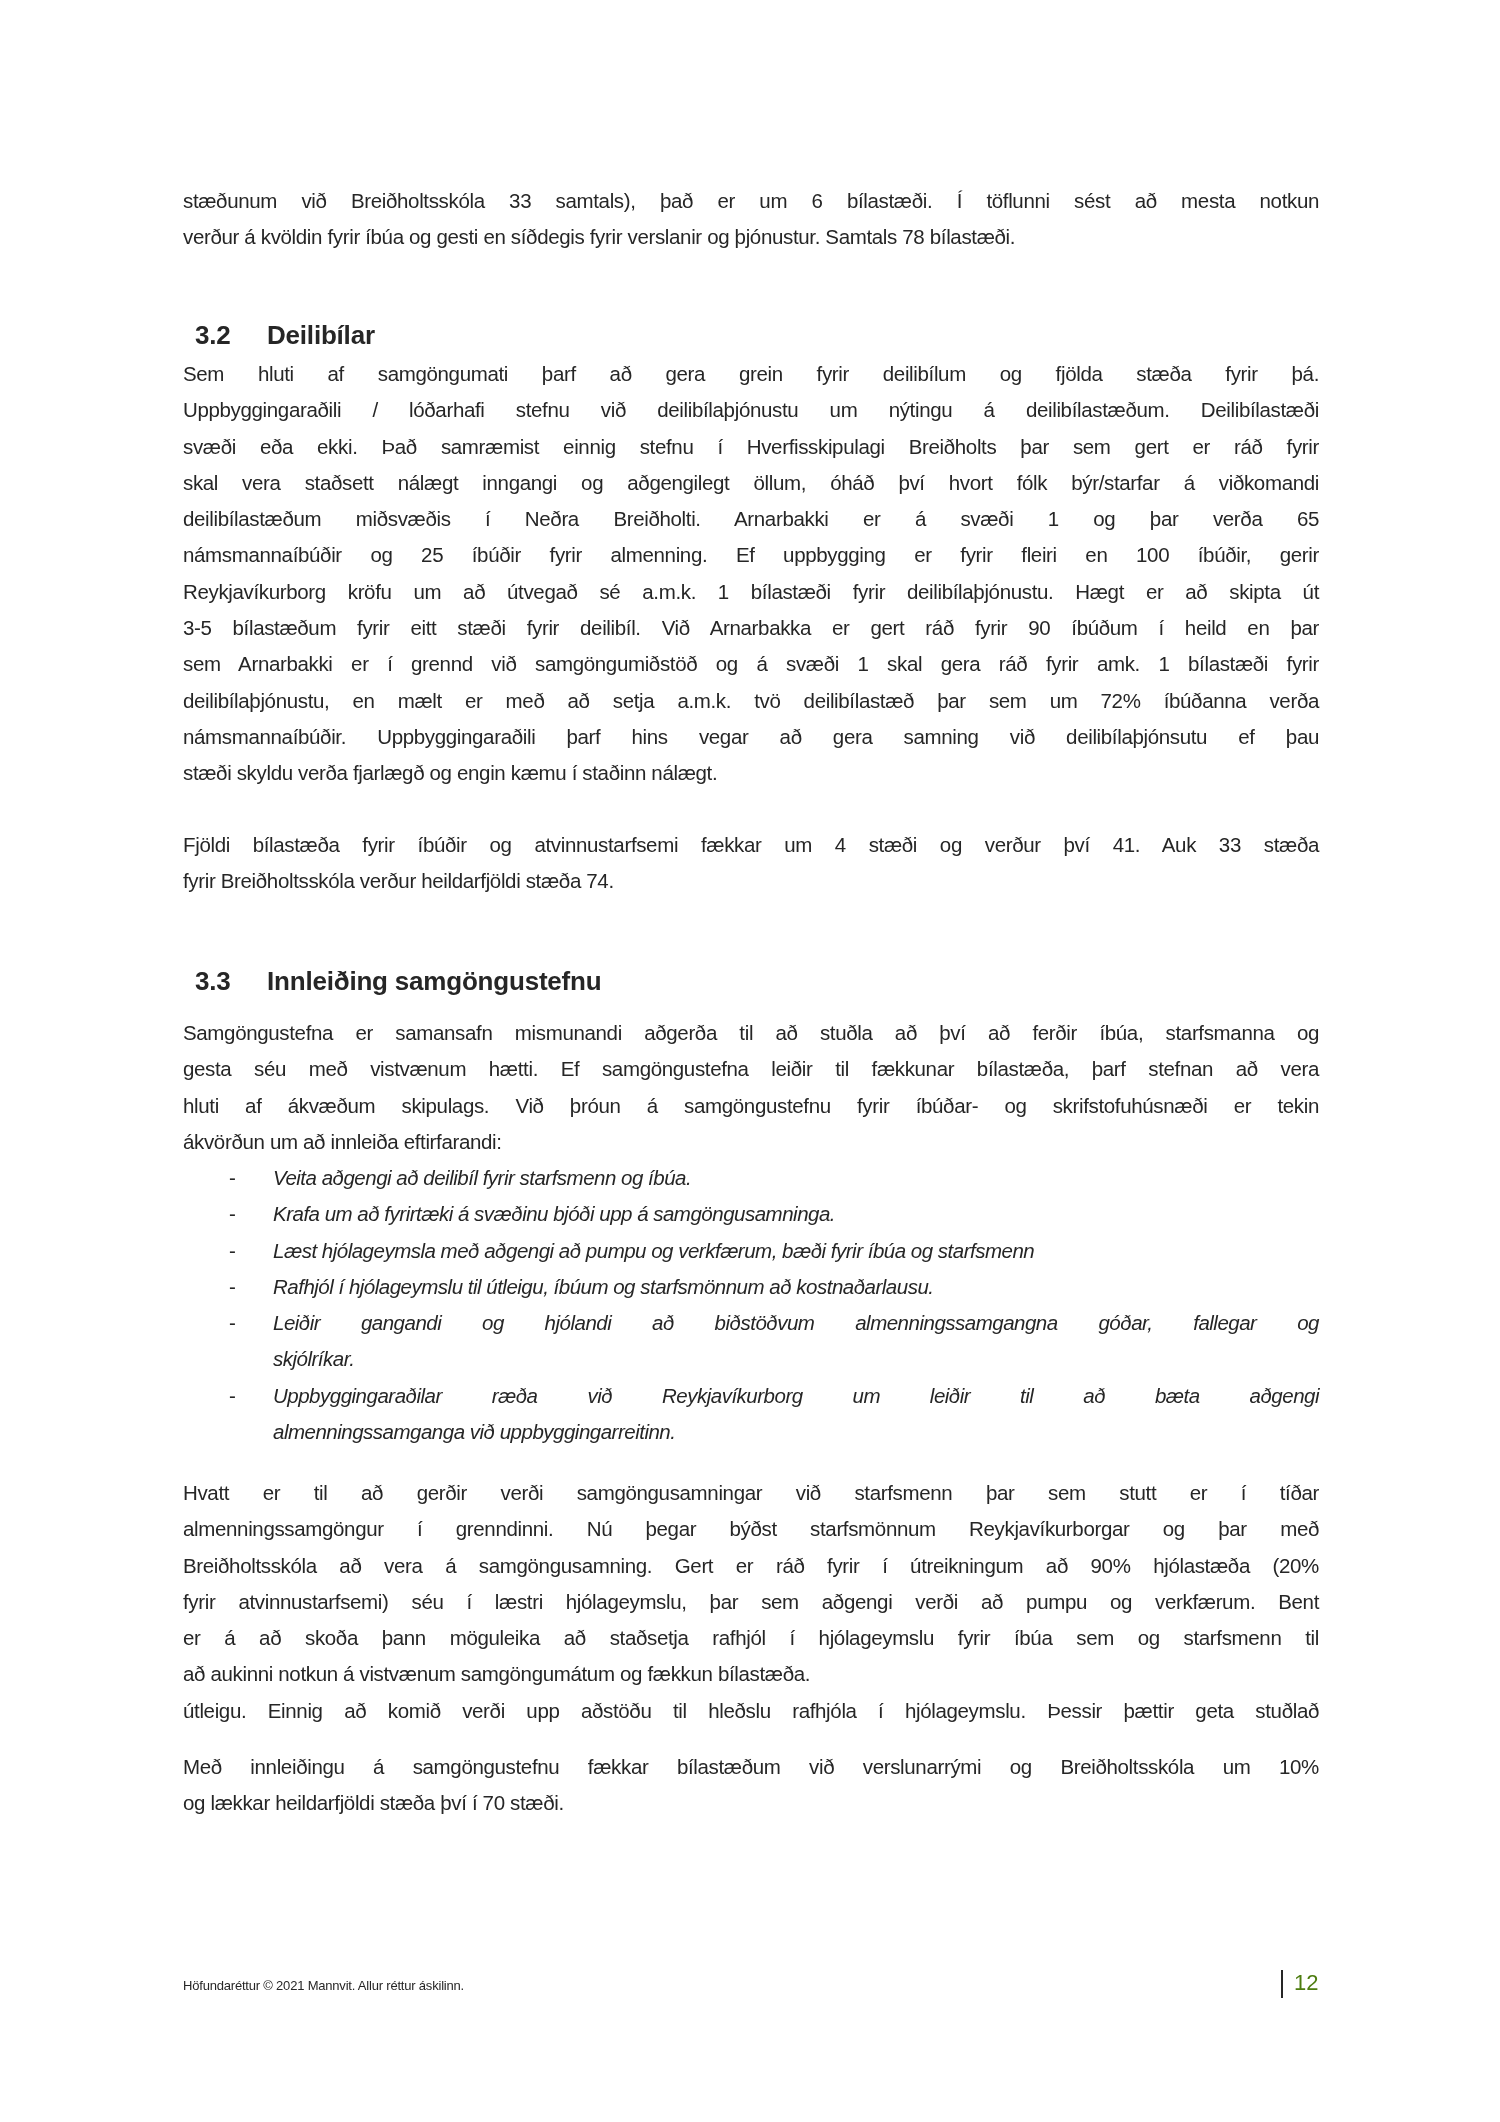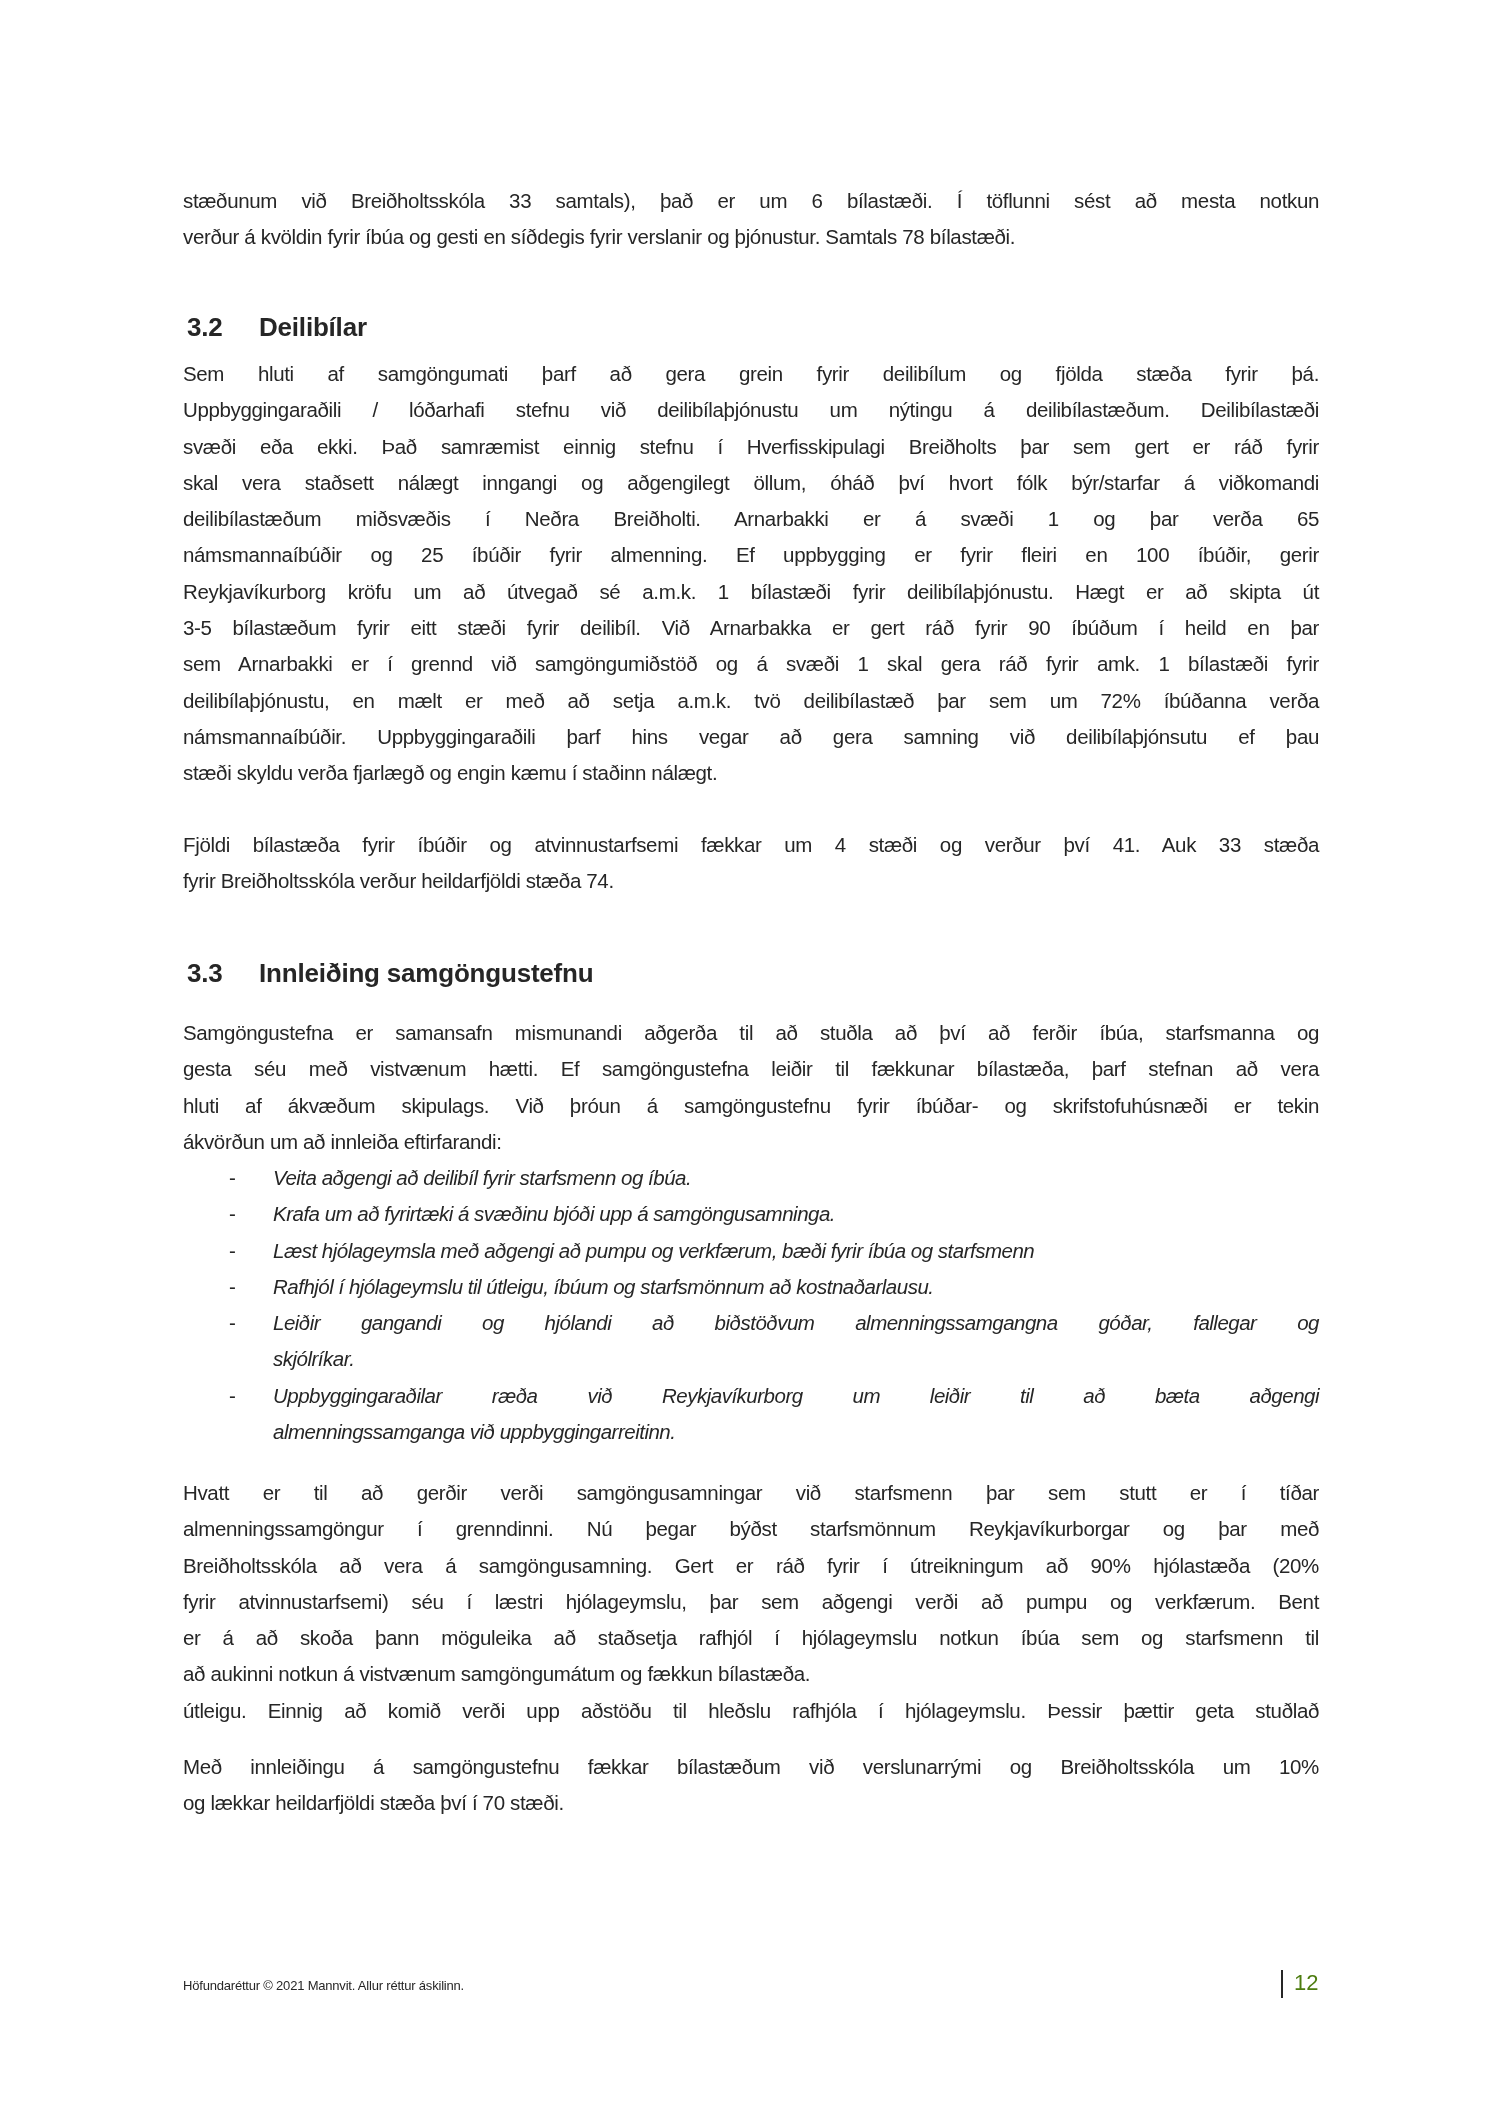--- a/index.html
+++ b/index.html
@@ -4,21 +4,21 @@
 <style>
   html, body { margin: 0; padding: 0; background: #ffffff; }
   body { width: 1500px; height: 2122px; position: relative; overflow: hidden;
          font-family: "Liberation Sans", sans-serif; color: #262626; }
   .page { position: absolute; left: 183px; top: 0; width: 1136px; }
   .block { position: absolute; left: 0; width: 1136px; }
   .line { display: block; height: 36.3px; line-height: 36.3px; font-size: 20.5px;
           white-space: nowrap; text-align: justify; text-align-last: justify;
           letter-spacing: -0.35px; word-spacing: 0px; }
   .line.last { text-align-last: left; }
-  h2.heading { margin: 4px; position: absolute; left: 0; font-size: 26px; font-weight: bold;
+  h2.heading { margin: 12px; position: absolute; left: 0; font-size: 26px; font-weight: bold;
                line-height: 36px; letter-spacing: -0.2px; color: #262626; white-space: nowrap; }
   h2.heading .num { display: inline-block; width: 72px; }
   .bullets { position: absolute; left: 0; width: 1136px; }
   .bullet { position: relative; }
   .bullet .dash { position: absolute; left: 46px; top: 0; font-size: 20.5px; line-height: 36.3px; }
   .bullet .btext { margin-left: 90px; width: 1046px; }
   .bullet .btext .line { font-style: italic; letter-spacing: -0.5px; }
   .footer { position: absolute; left: 183px; top: 1968px; width: 1136px; height: 34px; }
   .footer .copy { position: absolute; left: 0; top: 10px; font-size: 13px; letter-spacing: -0.2px; color: #262626; }
   .footer .sep { position: absolute; left: 1098px; top: 2px; width: 2px; height: 28px; background: #262626; }
@@ -108,21 +108,21 @@
         <span class="line last">almenningssamganga við uppbyggingarreitinn.</span>
       </div>
     </div>
   </div>
 
   <div class="block" style="top:1475px;">
     <span class="line">Hvatt er til að gerðir verði samgöngusamningar við starfsmenn þar sem stutt er í tíðar</span>
     <span class="line">almenningssamgöngur í grenndinni. Nú þegar býðst starfsmönnum Reykjavíkurborgar og þar með</span>
     <span class="line">Breiðholtsskóla að vera á samgöngusamning. Gert er ráð fyrir í útreikningum að 90% hjólastæða (20%</span>
     <span class="line">fyrir atvinnustarfsemi) séu í læstri hjólageymslu, þar sem aðgengi verði að pumpu og verkfærum. Bent</span>
-    <span class="line">er á að skoða þann möguleika að staðsetja rafhjól í hjólageymslu notkun íbúa sem og starfsmenn til</span>
+    <span class="line">er á að skoða þann möguleika að staðsetja rafhjól í hjólageymslu fyrir íbúa sem og starfsmenn til</span>
     <span class="line last">að aukinni notkun á vistvænum samgöngumátum og fækkun bílastæða.</span>
     <span class="line">útleigu. Einnig að komið verði upp aðstöðu til hleðslu rafhjóla í hjólageymslu. Þessir þættir geta stuðlað</span>
   </div>
 
   <div class="block" style="top:1749px;">
     <span class="line">Með innleiðingu á samgöngustefnu fækkar bílastæðum við verslunarrými og Breiðholtsskóla um 10%</span>
     <span class="line last">og lækkar heildarfjöldi stæða því í 70 stæði.</span>
   </div>
 </div>
 

